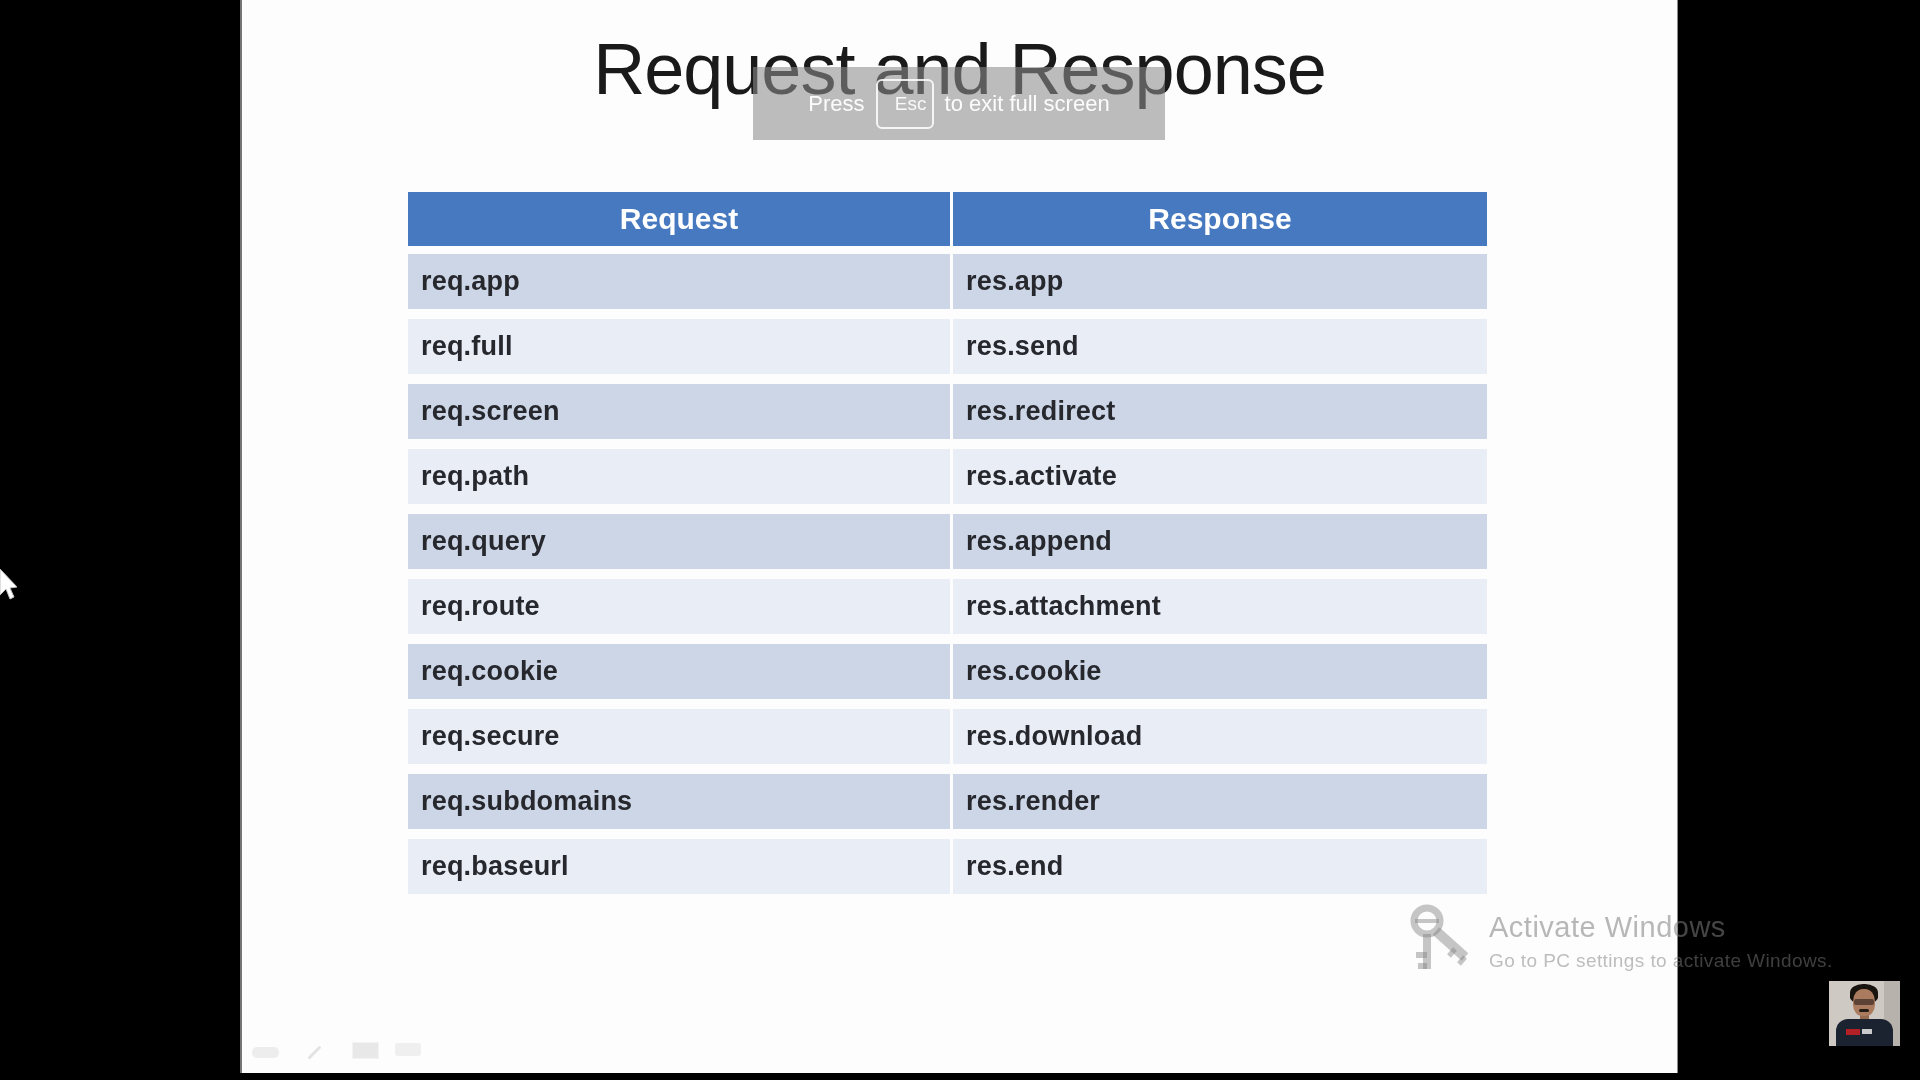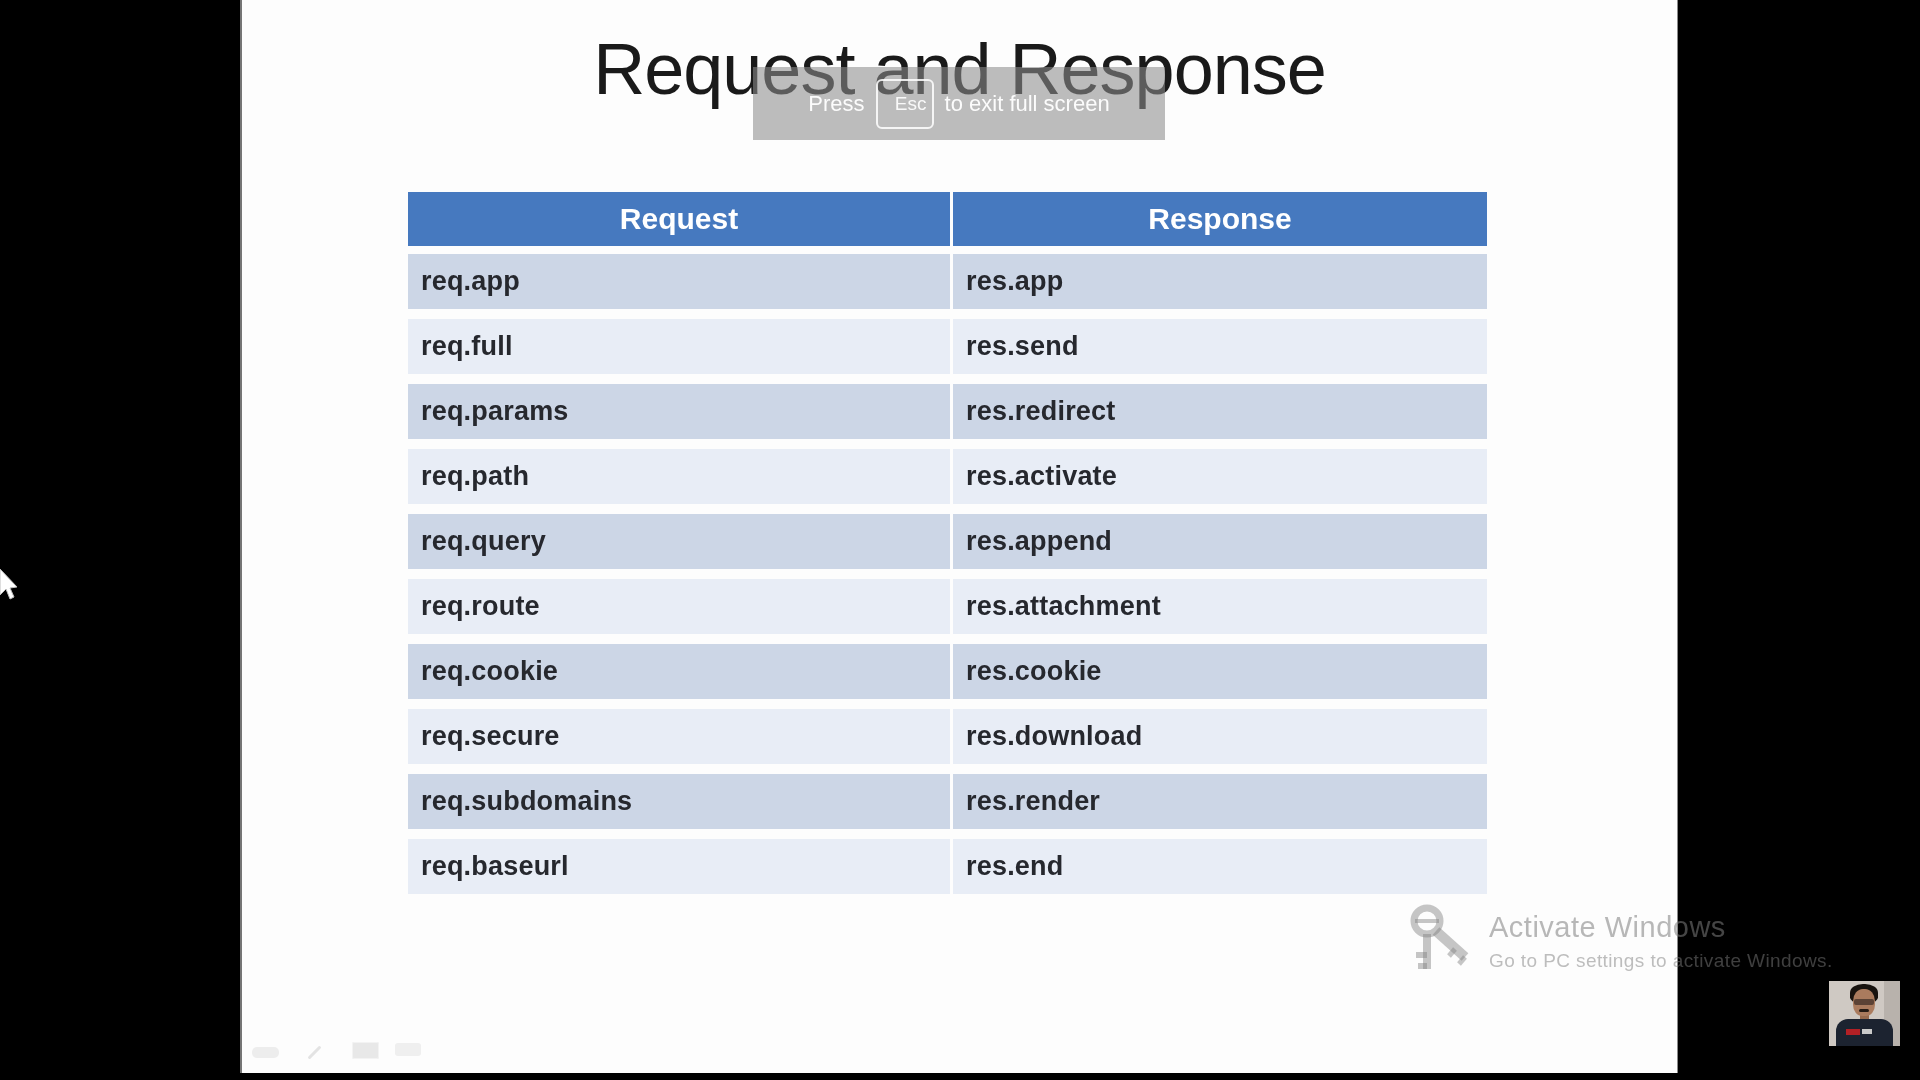--- a/index.html
+++ b/index.html
@@ -113,21 +113,21 @@
   </div>
   <div class="trow odd">
     <div class="td left">req.app</div>
     <div class="td right">res.app</div>
   </div>
   <div class="trow even">
     <div class="td left">req.full</div>
     <div class="td right">res.send</div>
   </div>
   <div class="trow odd">
-    <div class="td left">req.params</div>
+    <div class="td left">req.screen</div>
     <div class="td right">res.redirect</div>
   </div>
   <div class="trow even">
     <div class="td left">req.path</div>
     <div class="td right">res.activate</div>
   </div>
   <div class="trow odd">
     <div class="td left">req.query</div>
     <div class="td right">res.append</div>
   </div>

